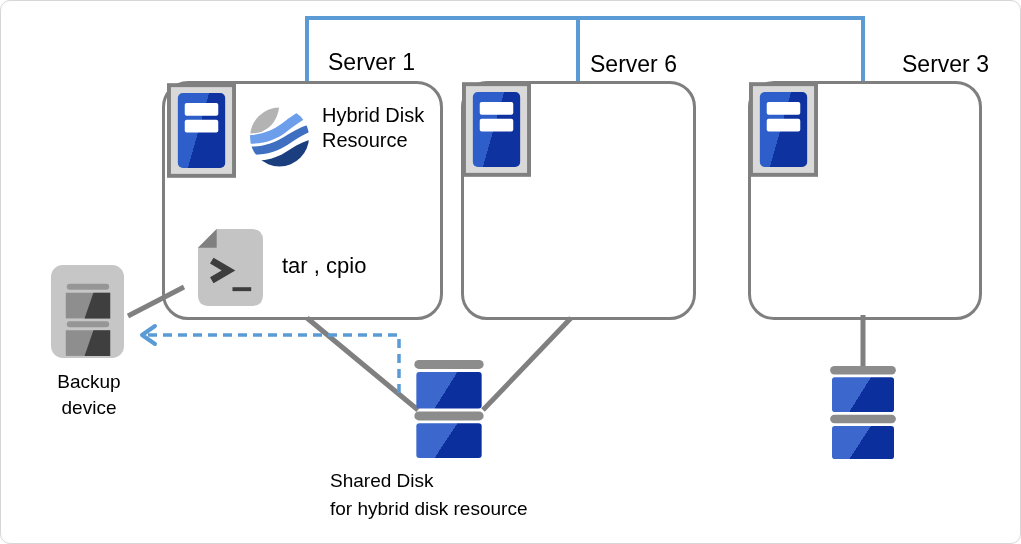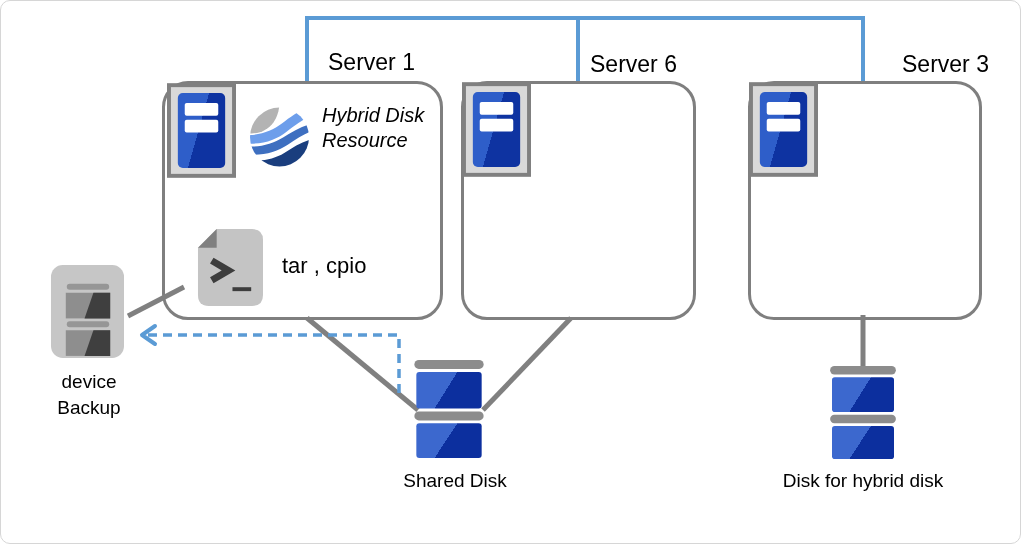--- a/index.html
+++ b/index.html
@@ -18,24 +18,24 @@
   .server-box{
     position:absolute; top:80px; height:233px;
     background:#fff; border:3px solid #7f7f7f; border-radius:26px;
   }
   .sb1{left:161px; width:275px;}
   .sb2{left:460px; width:229px;}
   .sb3{left:747px; width:228px;}
   .server-label{position:absolute; font-size:23px; white-space:nowrap;}
   .sl1{left:327px; top:48px;} .sl2{left:589px; top:50px;} .sl3{left:875px; top:50px;margin-left:26px;}
   .label{font-size:19px; line-height:26px;}
-  .hd-text{position:absolute; left:321px; top:102px; width:104px; font-size:20px; line-height:25px;font-style:italic;}
+  .hd-text{position:absolute; left:321px; top:102px; width:104px; font-size:20px; line-height:25px;}
   .tar-text{position:absolute; left:281px; top:252px; font-size:22px;}
   .backup-text{position:absolute; left:32px; top:368px; width:112px; text-align:center;}
-  .shared-text{position:absolute; left:329px; top:466px; width:250px; text-align:center; line-height:28px; font-size:19px;}
+  .shared-text{position:absolute; left:329px; top:466px; width:250px; line-height:28px; font-size:19px;}
   .s3disk-text{position:absolute; left:737px; top:466px; width:250px; text-align:center; line-height:28px; font-size:19px;}
   svg{display:block;}
   .overlay{position:absolute; left:0; top:0; pointer-events:none;}
 </style>
 </head>
 <body>
 
 <div class="canvas">
 
   <svg width="0" height="0" style="position:absolute">
@@ -120,37 +120,37 @@
   <svg class="abs" style="left:49px; top:263px" width="75" height="95" viewBox="0 0 76 96">
     <rect x="1" y="1" width="74" height="94" rx="12" fill="#C6C6C6"></rect>
     <rect x="17" y="20" width="43" height="6" rx="3" fill="#969696"></rect>
     <rect x="16" y="29" width="45" height="26" fill="#8E8E8E"></rect>
     <polygon points="44,29 61,29 61,55 35,55" fill="#3F3F3F"></polygon>
     <rect x="17" y="58" width="43" height="6" rx="3" fill="#969696"></rect>
     <rect x="16" y="67" width="45" height="26" fill="#8E8E8E"></rect>
     <polygon points="44,67 61,67 61,93 35,93" fill="#3F3F3F"></polygon>
   </svg>
   <div class="backup-text label">
+    <div>Backup</div>
     <div>device</div>
-    <div>Backup</div>
   </div>
 
   <svg class="abs" style="left:413px; top:359px" width="70" height="98" viewBox="0 0 70 99">
     <rect x="0" y="0" width="70" height="9" rx="4.5" fill="#8C8C8C"></rect>
     <rect x="2" y="12" width="66" height="37" rx="3" fill="url(#diskGrad)"></rect>
     <rect x="0" y="52" width="70" height="9" rx="4.5" fill="#8C8C8C"></rect>
     <rect x="2" y="64" width="66" height="35" rx="3" fill="url(#diskGrad)"></rect>
   </svg>
   <div class="shared-text">
     <div>Shared Disk</div>
+    <div>for hybrid disk resource</div>
   </div>
 
   <svg class="abs" style="left:827px; top:365px" width="70" height="93" viewBox="0 0 70 99">
     <rect x="0" y="0" width="70" height="9" rx="4.5" fill="#8C8C8C"></rect>
     <rect x="2" y="12" width="66" height="37" rx="3" fill="url(#diskGrad)"></rect>
     <rect x="0" y="52" width="70" height="9" rx="4.5" fill="#8C8C8C"></rect>
     <rect x="2" y="64" width="66" height="35" rx="3" fill="url(#diskGrad)"></rect>
   </svg>
   <div class="s3disk-text">
-    <div>Disk for hybrid disk</div>
   </div>
 
 </div>
 
 </body></html>

